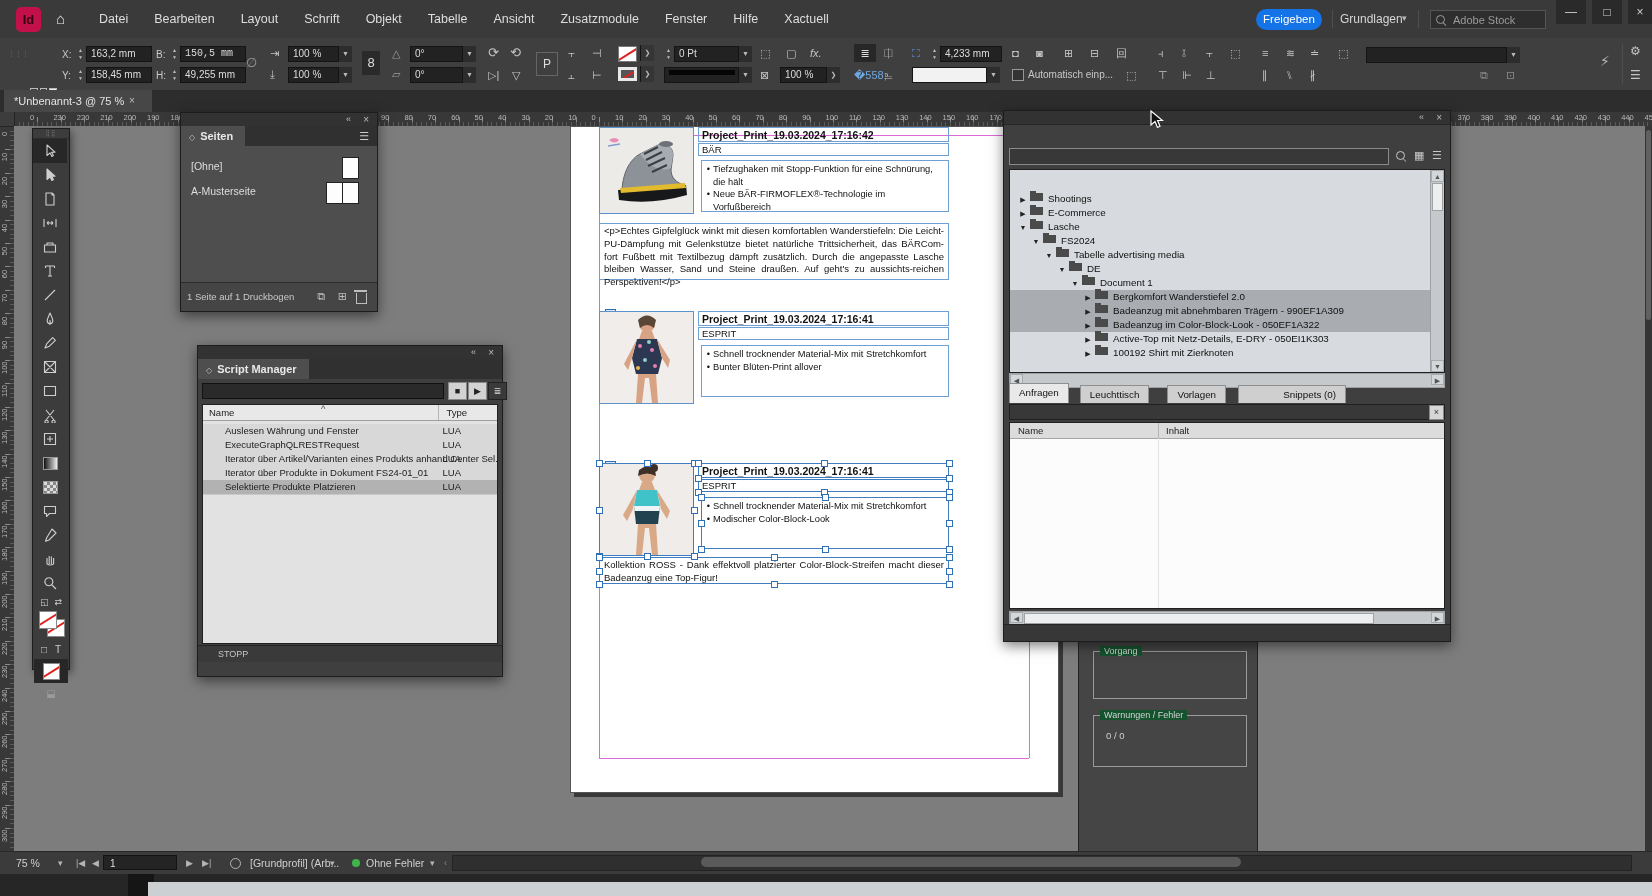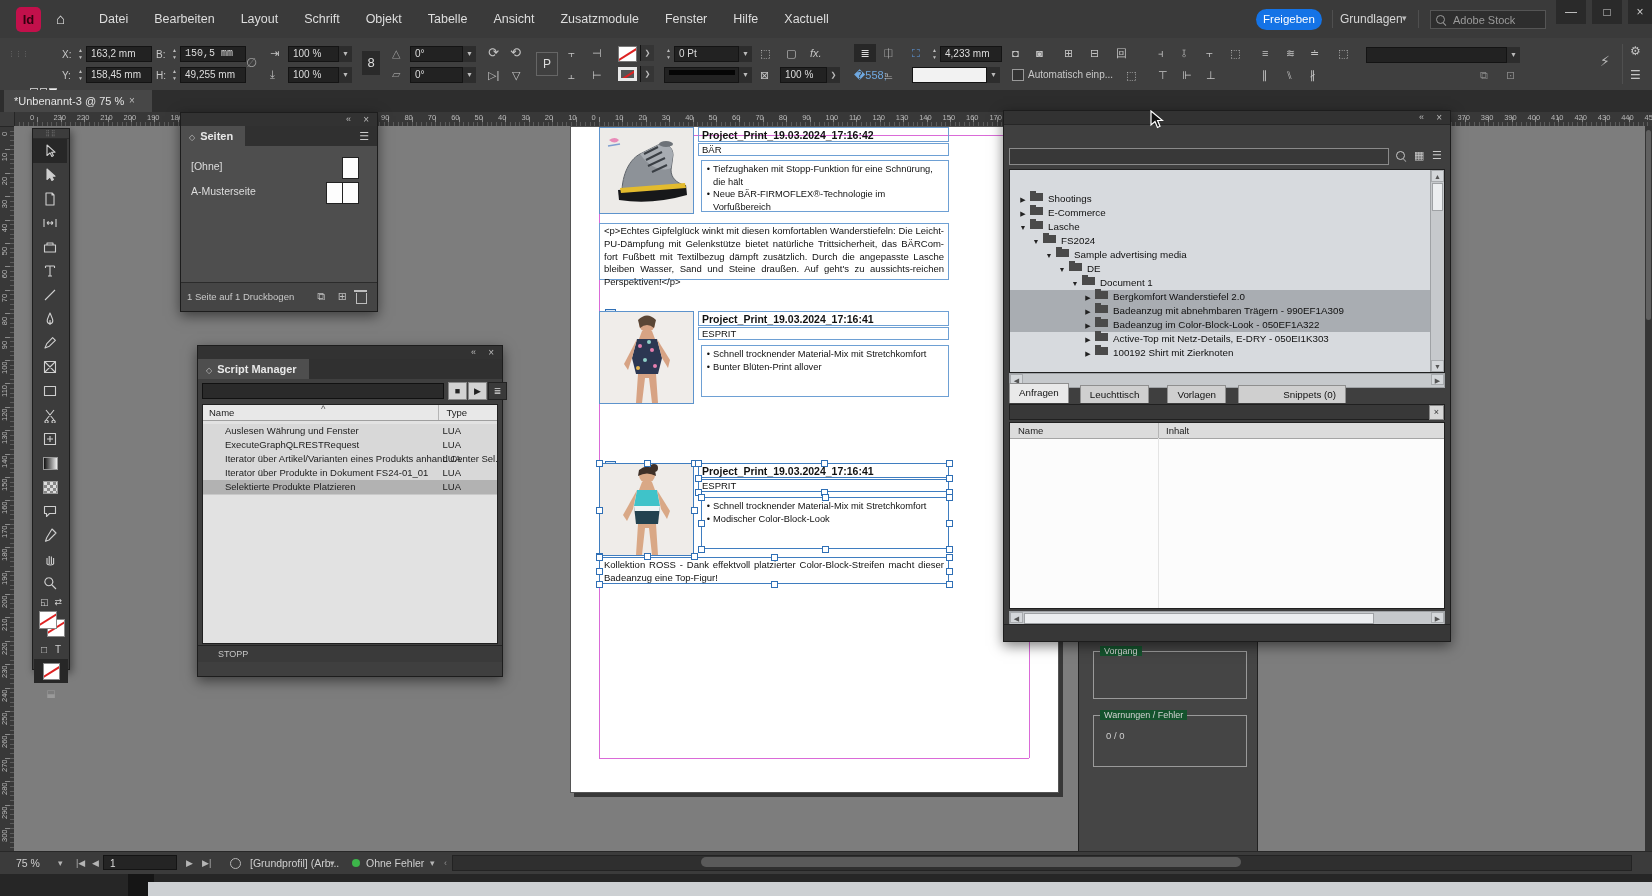--- a/index.html
+++ b/index.html
@@ -795,21 +795,21 @@
     <div id="centersearch"></div>
     <span class="cpic mag" style="left:392px;top:40px;border-color:#c9c9c9;"></span>
     <span class="cpic" style="left:410px;top:37px;">▦</span>
     <span class="cpic" style="left:428px;top:37px;">☰</span>
     <div id="centertreewrap">
       <div id="centertree">
           <div class="treerow" style="top: 22px; padding-left: 8px;"><span class="tarrow">▶</span><span class="tfolder"></span><span>Shootings</span></div>
           <div class="treerow" style="top: 36px; padding-left: 8px;"><span class="tarrow">▶</span><span class="tfolder"></span><span>E-Commerce</span></div>
           <div class="treerow" style="top: 50px; padding-left: 8px;"><span class="tarrow">▼</span><span class="tfolder"></span><span>Lasche</span></div>
           <div class="treerow" style="top: 64px; padding-left: 21px;"><span class="tarrow">▼</span><span class="tfolder"></span><span>FS2024</span></div>
-          <div class="treerow" style="top: 78px; padding-left: 34px;"><span class="tarrow">▼</span><span class="tfolder"></span><span>Sample advertising media</span></div>
+          <div class="treerow" style="top: 78px; padding-left: 34px;"><span class="tarrow">▼</span><span class="tfolder"></span><span>Tabelle advertising media</span></div>
           <div class="treerow" style="top: 92px; padding-left: 47px;"><span class="tarrow">▼</span><span class="tfolder"></span><span>DE</span></div>
           <div class="treerow" style="top: 106px; padding-left: 60px;"><span class="tarrow">▼</span><span class="tfolder"></span><span>Document 1</span></div>
           <div class="treerow sel" style="top: 120px; padding-left: 73px;"><span class="tarrow">▶</span><span class="tfolder"></span><span>Bergkomfort Wanderstiefel 2.0</span></div>
           <div class="treerow sel" style="top: 134px; padding-left: 73px;"><span class="tarrow">▶</span><span class="tfolder"></span><span>Badeanzug mit abnehmbaren Trägern - 990EF1A309</span></div>
           <div class="treerow sel" style="top: 148px; padding-left: 73px;"><span class="tarrow">▶</span><span class="tfolder"></span><span>Badeanzug im Color-Block-Look - 050EF1A322</span></div>
           <div class="treerow" style="top: 162px; padding-left: 73px;"><span class="tarrow">▶</span><span class="tfolder"></span><span>Active-Top mit Netz-Details, E-DRY - 050EI1K303</span></div>
           <div class="treerow" style="top: 176px; padding-left: 73px;"><span class="tarrow">▶</span><span class="tfolder"></span><span>100192 Shirt mit Zierknoten</span></div>
         </div>
       <div class="vsb">
         <span class="sbarrow" style="top:0;right:0;">▲</span>

